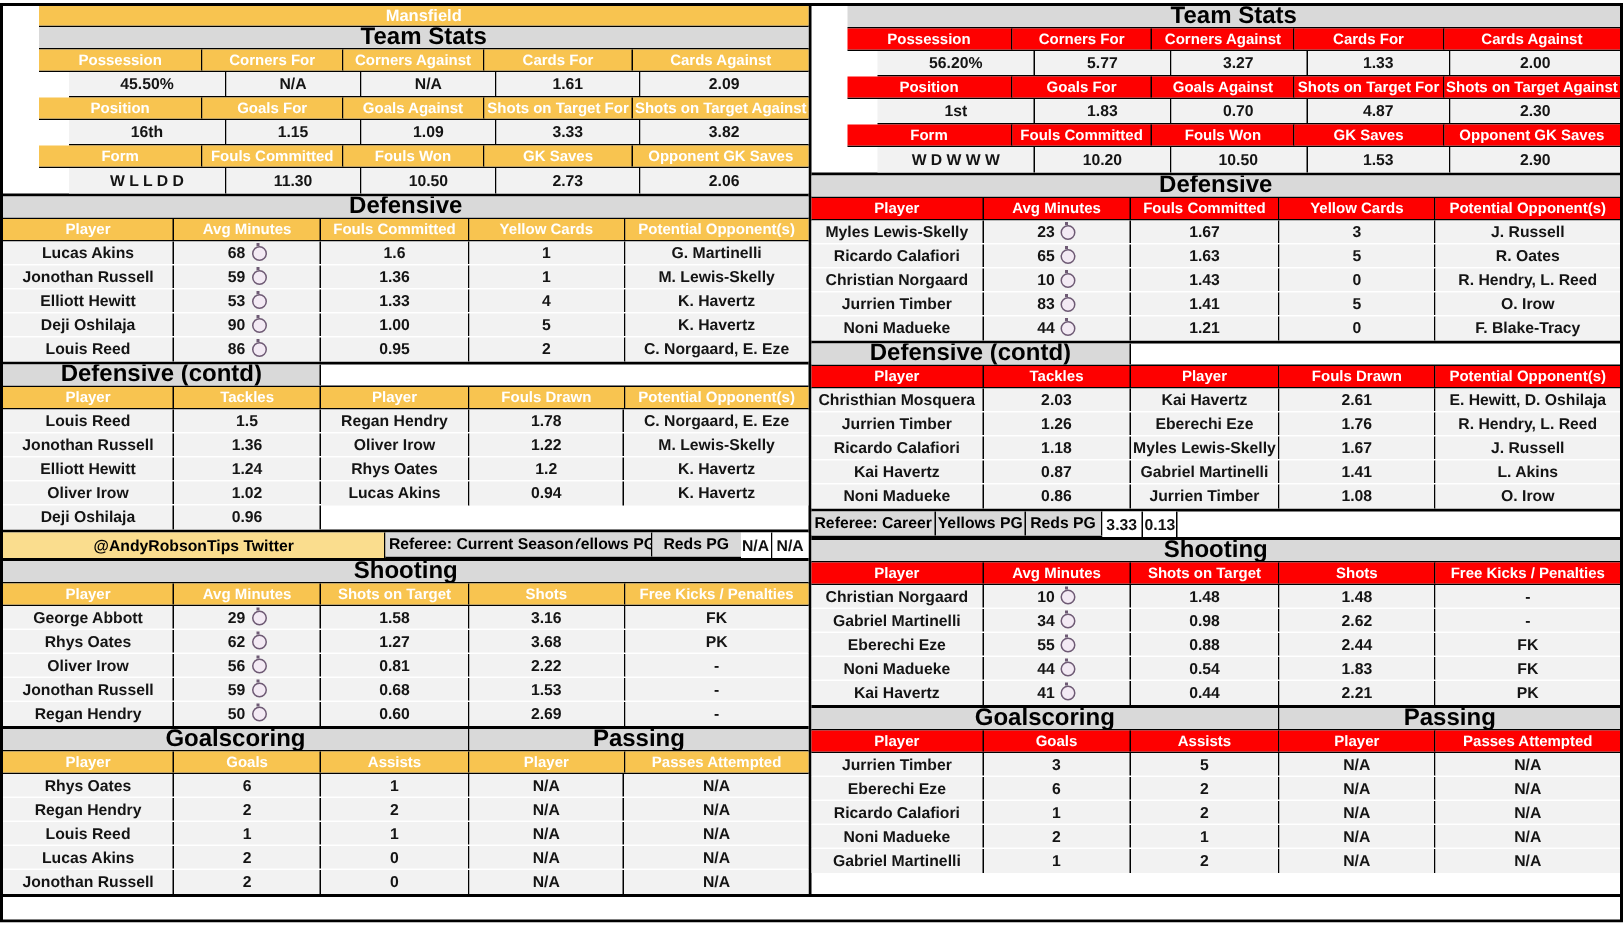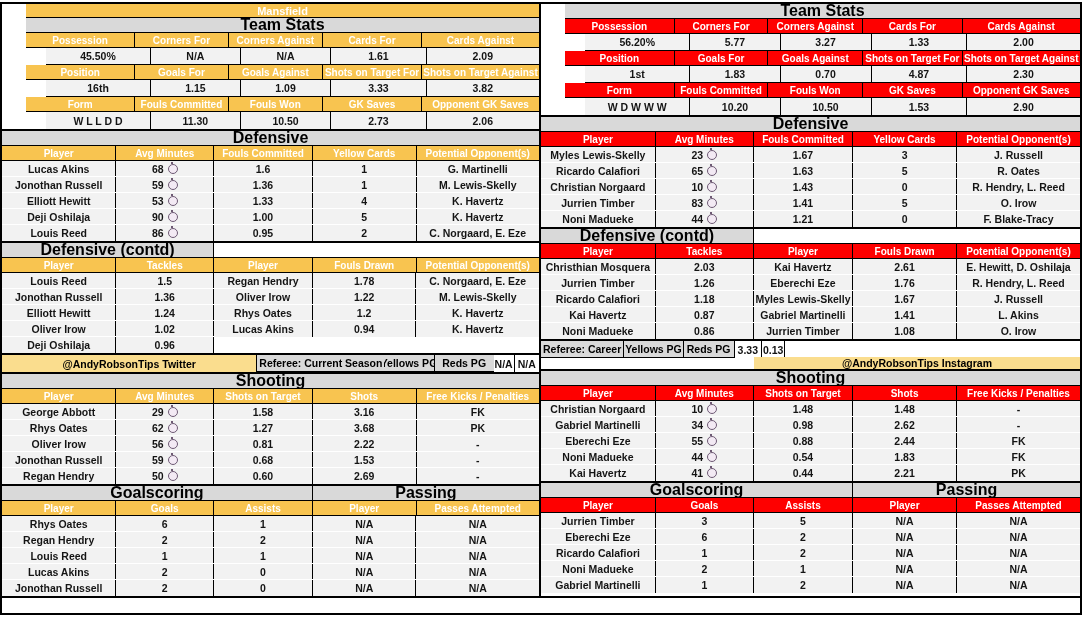--- a/index.html
+++ b/index.html
@@ -629,21 +629,20 @@
             </div>
           <div class="row h-ref">
             <div class="cell i1of2a gray">Yellows PG</div>
             <div class="cell i2of2a gray">Reds PG</div>
           </div>
           <div class="row h-ref">
             <div class="cell i1of2a white-bg">3.33</div>
             <div class="cell i2of2a white-bg">0.13</div>
           </div>
         </div>
-        <div class="cell c345 social last">@AndyRobsonTips Instagram</div>
       </div>
 
       <div class="sec">
         <div class="row h-title">
             <div class="cell cfull gray last">Shooting</div>
           </div>
         <div class="row h-head">
           <div class="cell c1 hdr">Player</div>
           <div class="cell c2 hdr">Avg Minutes</div>
           <div class="cell c3 hdr">Shots on Target</div>

